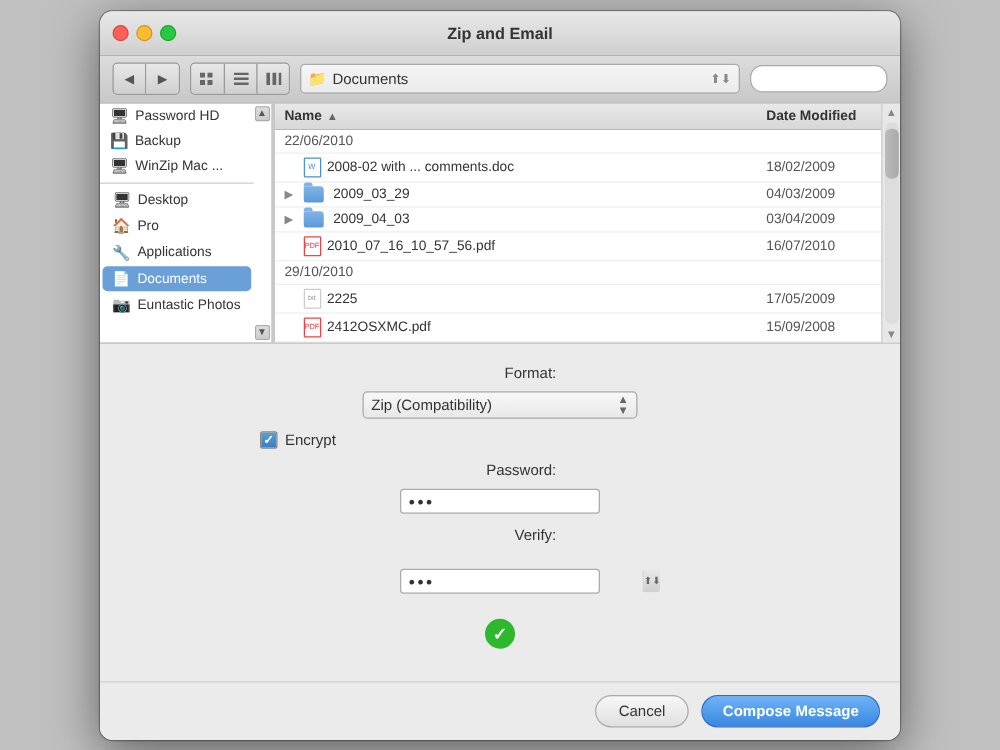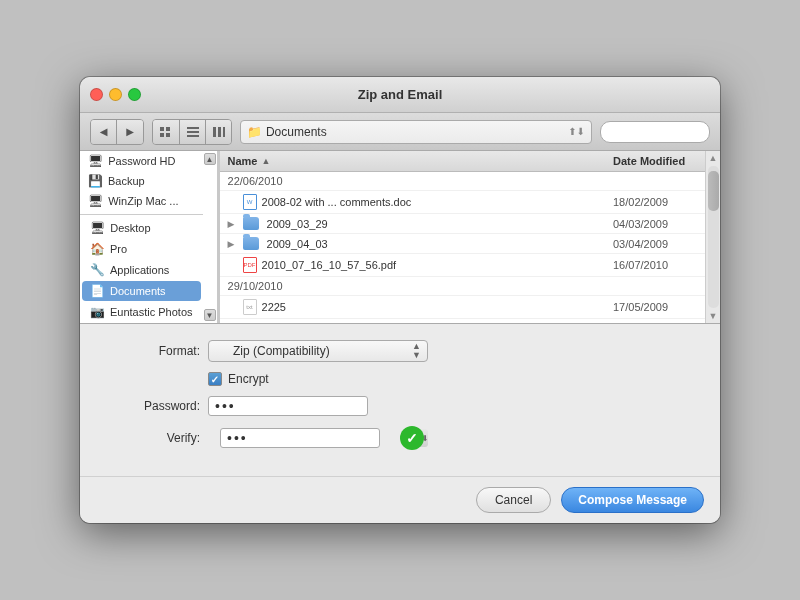--- a/index.html
+++ b/index.html
@@ -346,20 +346,21 @@
     
     .lower-panel {
       background: #ebebeb;
       padding: 16px 30px;
     }
     .form-row {
       display: flex;
       align-items: center;
       margin-bottom: 10px;
       gap: 8px;
+      flex-direction: column;
     }
     .form-label {
       text-align: right;
       width: 90px;
       font-size: 12px;
       color: #333;
     }
     .format-select {
       display: flex;
       align-items: center;
@@ -369,21 +370,20 @@
       border: 1px solid #aaa;
       border-radius: 4px;
       padding: 0 6px;
       gap: 4px;
       cursor: pointer;
     }
     .format-select-text {
       flex: 1;
       font-size: 12px;
       color: #333;
-      margin-left: 18px;
     }
     .select-arrows {
       font-size: 9px;
       color: #666;
       display: flex;
       flex-direction: column;
       line-height: 1;
     }
     .encrypt-row {
       display: flex;
@@ -665,20 +665,28 @@
           <div class="file-cell-date">29/10/2010</div>
         </div>
         <div class="file-item">
           <div class="file-cell-name">
             <span class="folder-toggle"></span>
             <span class="file-icon-txt">txt</span>
             <span>2225</span>
           </div>
           <div class="file-cell-date">17/05/2009</div>
         </div>
+        <div class="file-item">
+          <div class="file-cell-name">
+            <span class="folder-toggle"></span>
+            <span class="file-icon-pdf">PDF</span>
+            <span>2412OSXMC.pdf</span>
+          </div>
+          <div class="file-cell-date">15/09/2008</div>
+        </div>
       </div>
 
       <div class="scrollbar-area">
         <div style="font-size:9px;color:#888;padding-top:2px;cursor:pointer;">▲</div>
         <div class="scrollbar-track">
           <div class="scrollbar-thumb"></div>
         </div>
         <div style="font-size:9px;color:#888;padding-bottom:2px;cursor:pointer;">▼</div>
       </div>
     </div>

